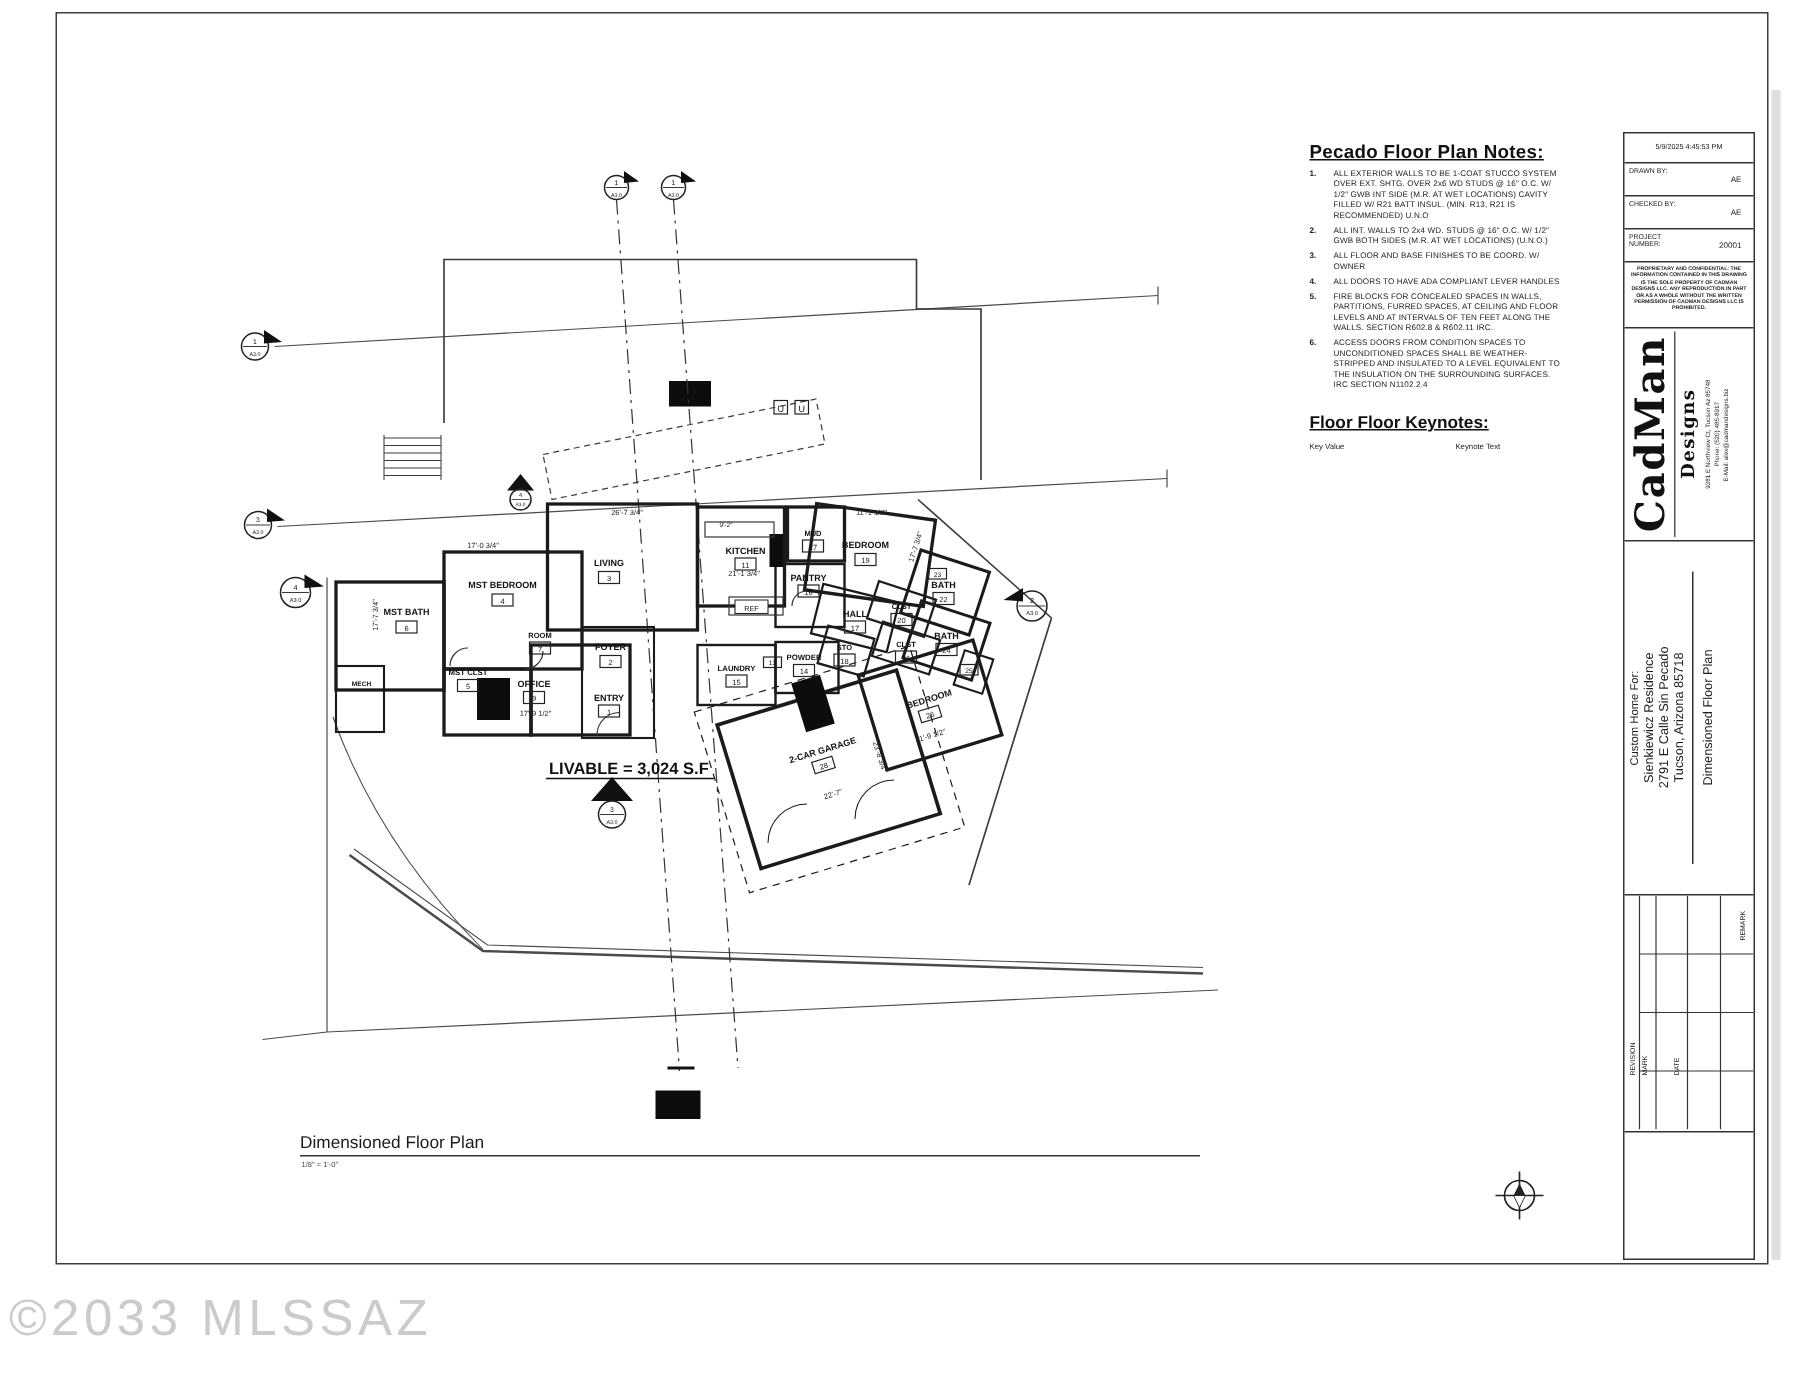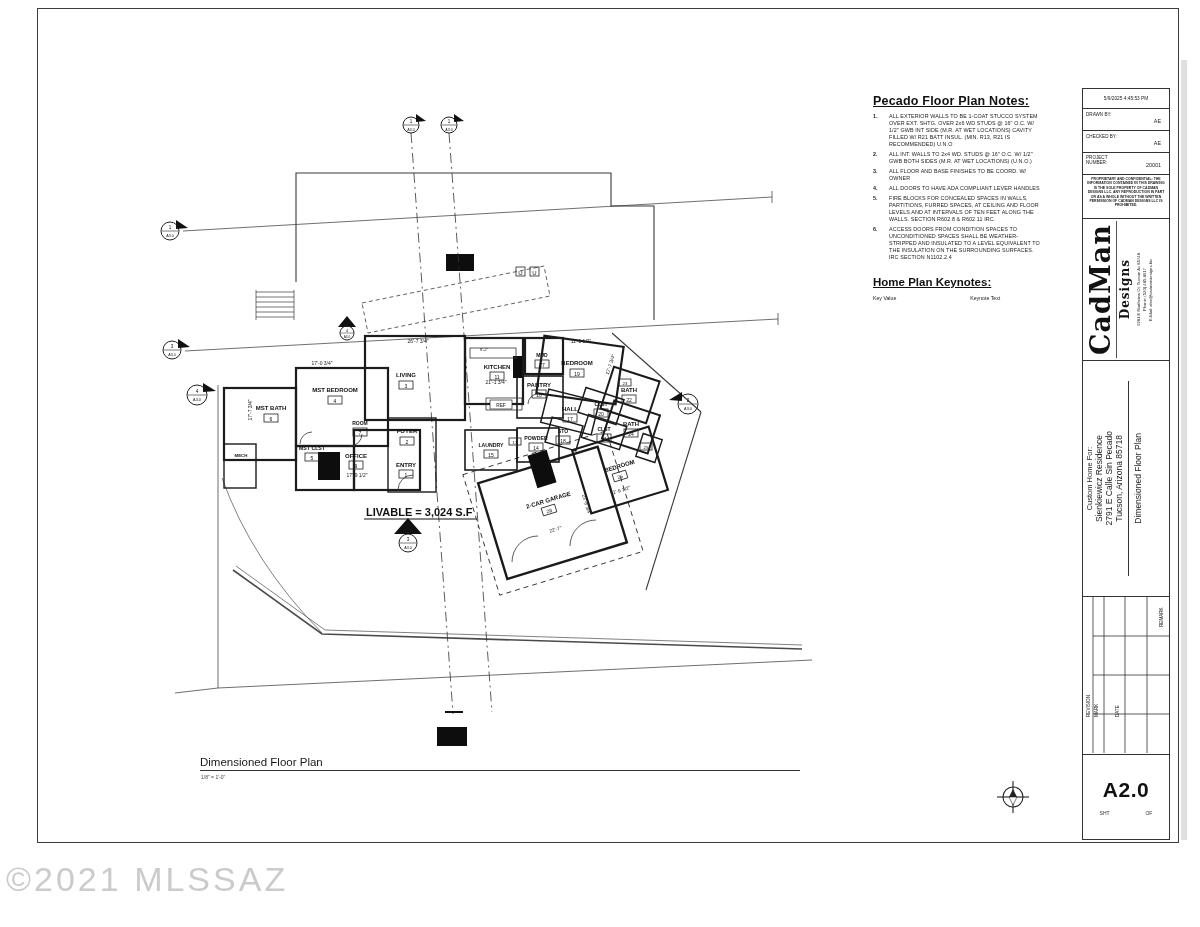--- a/index.html
+++ b/index.html
@@ -333,21 +333,21 @@
     <span class="note-num">5.</span>
     <span class="note-text">FIRE BLOCKS FOR CONCEALED SPACES IN WALLS, PARTITIONS, FURRED SPACES, AT CEILING AND FLOOR LEVELS AND AT INTERVALS OF TEN FEET ALONG THE WALLS.  SECTION R602.8 &amp; R602.11 IRC.</span>
   </div>
   <div class="note-item">
     <span class="note-num">6.</span>
     <span class="note-text">ACCESS DOORS FROM CONDITION SPACES TO UNCONDITIONED SPACES SHALL BE WEATHER-STRIPPED AND INSULATED TO A LEVEL EQUIVALENT TO THE INSULATION ON THE SURROUNDING SURFACES. IRC SECTION N1102.2.4</span>
   </div>
 </div>
 
 <div class="abs keynotes">
-  <h3>Home  Plan Keynotes:</h3>
+  <h3>Floor  Floor Keynotes:</h3>
   <div class="key-cols">
     <span class="kc1">Key Value</span>
     <span class="kc2">Keynote Text</span>
   </div>
 </div>
 
 <div class="abs tblock">
   <div class="tb-row tb-ts">5/9/2025 4:45:53 PM</div>
   <div class="tb-row tb-kv">
     <span class="lbl">DRAWN BY:</span>
@@ -393,24 +393,17 @@
         <line x1="10" y1="0" x2="10" y2="156"></line>
           <line x1="21" y1="0" x2="21" y2="156"></line>
         <line x1="42" y1="0" x2="42" y2="156"></line>
           <line x1="64" y1="0" x2="64" y2="156"></line>
         <line x1="10" y1="39" x2="86" y2="39"></line>
           <line x1="10" y1="78" x2="86" y2="78"></line>
         <line x1="10" y1="117" x2="86" y2="117"></line>
       </g>
     </svg>
   </div>
-  <div class="tb-row tb-sheet">
-    <div class="sheet-num">A2.0</div>
-    <div class="sheet-of">
-      <span>SHT</span>
-      <span>OF</span>
-    </div>
-  </div>
 </div>
 
 <div class="abs plan-title">Dimensioned Floor Plan</div>
 <div class="abs plan-scale">1/8" = 1'-0"</div>
-<div class="abs watermark">©2021 MLSSAZ</div>
+<div class="abs watermark">©2033 MLSSAZ</div>
 
 </body></html>

